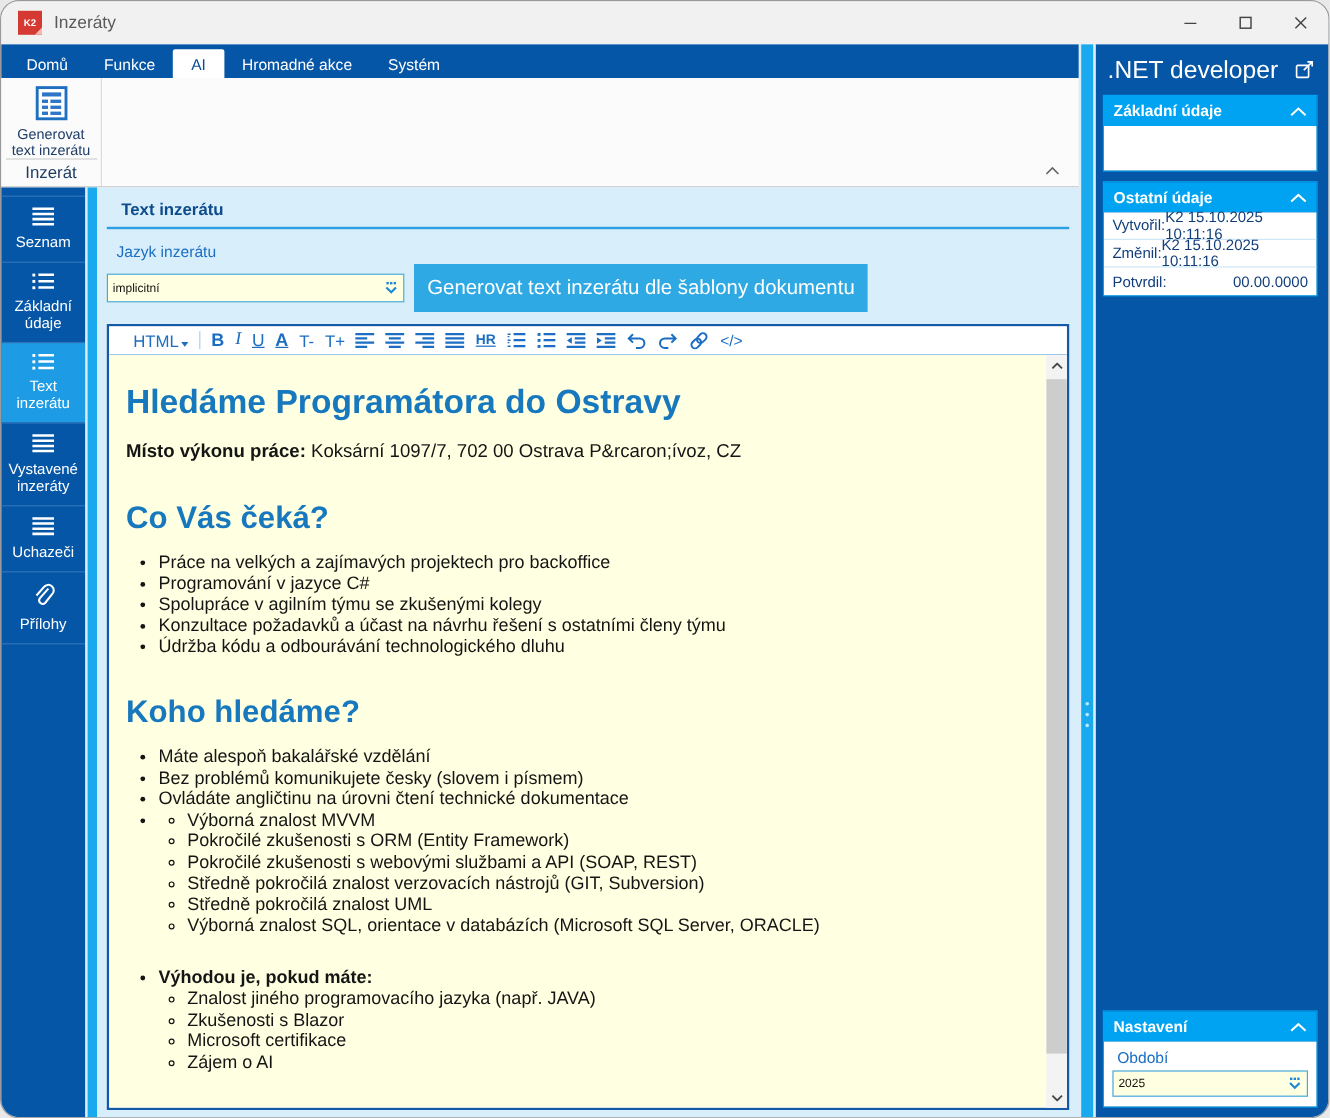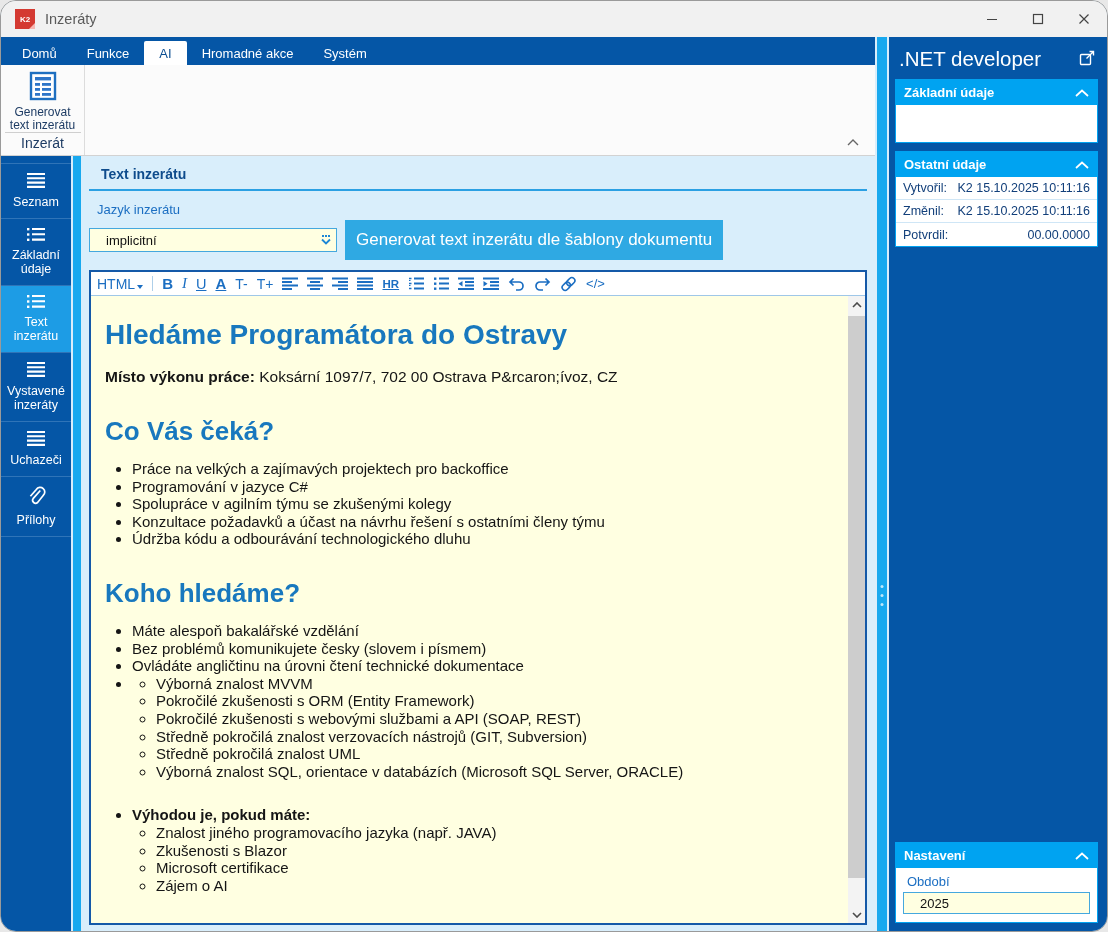--- a/index.html
+++ b/index.html
@@ -46,28 +46,28 @@
   .side-item.active{ background:#1D9CE5; }
   .left-accent{ width:10px; background:#18A9EF; border-left:2px solid #D9EEFB; }
 
   
   .main{ flex:1; background:#D9EEFB; padding:10px 8px 6px 8px; display:flex; flex-direction:column; min-width:0; }
   .section-title{ font-size:14px; font-weight:bold; color:#0E4B8C; padding-left:12px; }
   .section-underline{ height:2px; background:#2BA0E3; margin-top:7px; }
   .lang-label{ margin:11px 0 3px 8px; font-size:13px; color:#1B6EC2; }
   .controls-row{ display:flex; align-items:center; }
   .combo{ position:relative; width:248px; height:24px; border:1px solid #45A8DE; background:#FFFFE1; display:flex; align-items:center; }
-  .combo input{ flex:1; border:0; background:transparent; font-family:"Liberation Sans",sans-serif; font-size:13px; color:#111; padding:0 16px; outline:none; }
+  .combo input{ flex:1; border:0; background:transparent; font-family:"Liberation Sans",sans-serif; font-size:10px; color:#111; padding:0 4px; outline:none; }
   .combo .glyph{ width:20px; display:flex; justify-content:center; }
   .gen-btn{ margin-left:8px; height:40px; background:#2FA9E3; color:#fff; border:0; font-family:"Liberation Sans",sans-serif;
     font-size:17px; padding:0 11px; cursor:default; }
 
   
   .editor{ margin-top:10px; flex:1; border:2px solid #1459A8; display:flex; flex-direction:column; min-height:0; background:#fff; }
-  .ed-toolbar{ height:24px; background:#fff; border-bottom:1px solid #9fc7e8; display:flex; align-items:center; padding:0 6px; gap:9px; flex:0 0 24px; }
+  .ed-toolbar{ height:24px; background:#fff; border-bottom:1px solid #9fc7e8; display:flex; align-items:center; padding:0 20px; gap:9px; flex:0 0 24px; }
   .tb{ background:transparent; border:0; color:#1B6EC2; font-family:"Liberation Sans",sans-serif; font-size:14px; display:flex; align-items:center; cursor:default; padding:0; }
   .tb.b{ font-weight:bold; font-size:15px; }
   .tb.i{ font-style:italic; font-family:"Liberation Serif",serif; font-size:15px; }
   .tb.u{ text-decoration:underline; font-size:14.5px; }
   .tb.a{ text-decoration:underline; font-size:15px; font-weight:bold;}
   .tb.hr{ font-weight:bold; font-size:11.5px; text-decoration:underline; }
   .tb.code{ font-size:13px; }
   .tb-sep{ width:1px; height:15px; background:#aecfe9; }
   .caret-down{ width:0; height:0; border-left:3.5px solid transparent; border-right:3.5px solid transparent;
     border-top:4px solid #1B6EC2; margin:6px 0 0 2px; }
@@ -88,21 +88,21 @@
   .sbtn{ height:17px; display:flex; align-items:center; justify-content:center; background:#f3f3f3; border:0; flex:0 0 17px; cursor:default;}
   .sthumb{ flex:1; background:#cdcdcd; margin:3px 0 28px 0; }
 
   
   .splitter{ width:14px; background:#D9EEFB; position:relative; flex:0 0 14px; }
   .splitter .band{ position:absolute; left:2px; top:0; bottom:0; width:10px; background:#18A9EF; }
   .splitter .dots{ position:absolute; left:50%; top:548px; transform:translateX(-50%); display:flex; flex-direction:column; gap:6px; }
   .splitter .dots i{ width:3px; height:3px; border-radius:50%; background:#bfe8fb; }
 
   
-  .right-sidebar{ width:218px; background:#0556A6; display:flex; flex-direction:column; padding:8px 9px 8px 6px; }
+  .right-sidebar{ width:194px; background:#0556A6; display:flex; flex-direction:column; padding:8px 9px 8px 6px; }
   .rp-title-row{ display:flex; align-items:center; padding:2px 2px 8px 4px; }
   .rp-title{ color:#fff; font-size:20.5px; }
   .rp-ext{ margin-left:auto; background:transparent; border:0; cursor:default; }
   .panel{ border:1px solid #00A3F1; margin-bottom:8px; }
   .panel-h{ height:25px; background:#00A3F1; display:flex; align-items:center; padding:0 8px; }
   .panel-h .ph-lbl{ color:#fff; font-size:13px; font-weight:bold; }
   .panel-h .ph-chev{ margin-left:auto; background:transparent; border:0; cursor:default; display:flex; }
   .panel-body{ background:#fff; }
   .pb-basic{ height:37px; }
   .kv-row{ display:flex; align-items:center; height:23px; padding:0 7px; border-bottom:1px solid #cfe6f6; }

